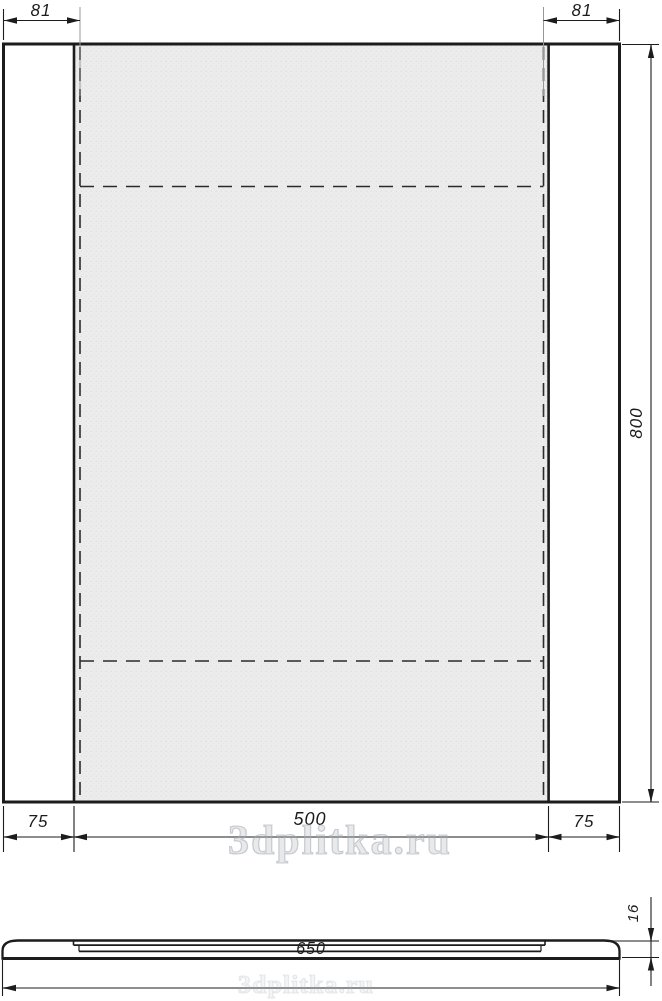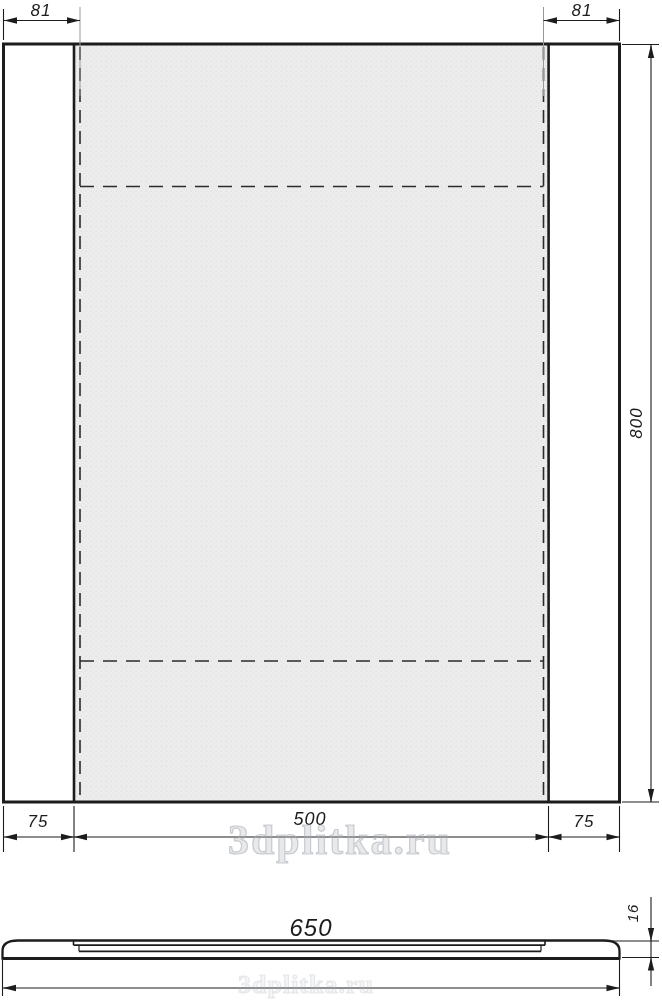--- a/index.html
+++ b/index.html
@@ -111,18 +111,18 @@
       <polygon points="619.5,988 606.5,984.8 606.5,991.2" fill="#1c1c1c" stroke="none"></polygon>
     </g>
   </svg>
 
   <div class="dim-label" style="left:11px;top:1px;">81</div>
   <div class="dim-label" style="left:552px;top:1px;">81</div>
   <div class="dim-label vertical" style="left:607px;top:413px;">800</div>
   <div class="dim-label" style="left:8px;top:812px;">75</div>
   <div class="dim-label" style="left:280px;top:809px;font-size:18px;">500</div>
   <div class="dim-label" style="left:554px;top:812px;">75</div>
-  <div class="dim-label" style="left:281px;top:918px;font-size:24px;">650</div>
+  <div class="dim-label" style="left:281px;top:939px;font-size:16px;">650</div>
   <div class="dim-label vertical" style="left:603px;top:903px;font-size:15px;">16</div>
 
   <div class="watermark main">3dplitka.ru</div>
   <div class="watermark faint">3dplitka.ru</div>
 </div>
 
 </body></html>

